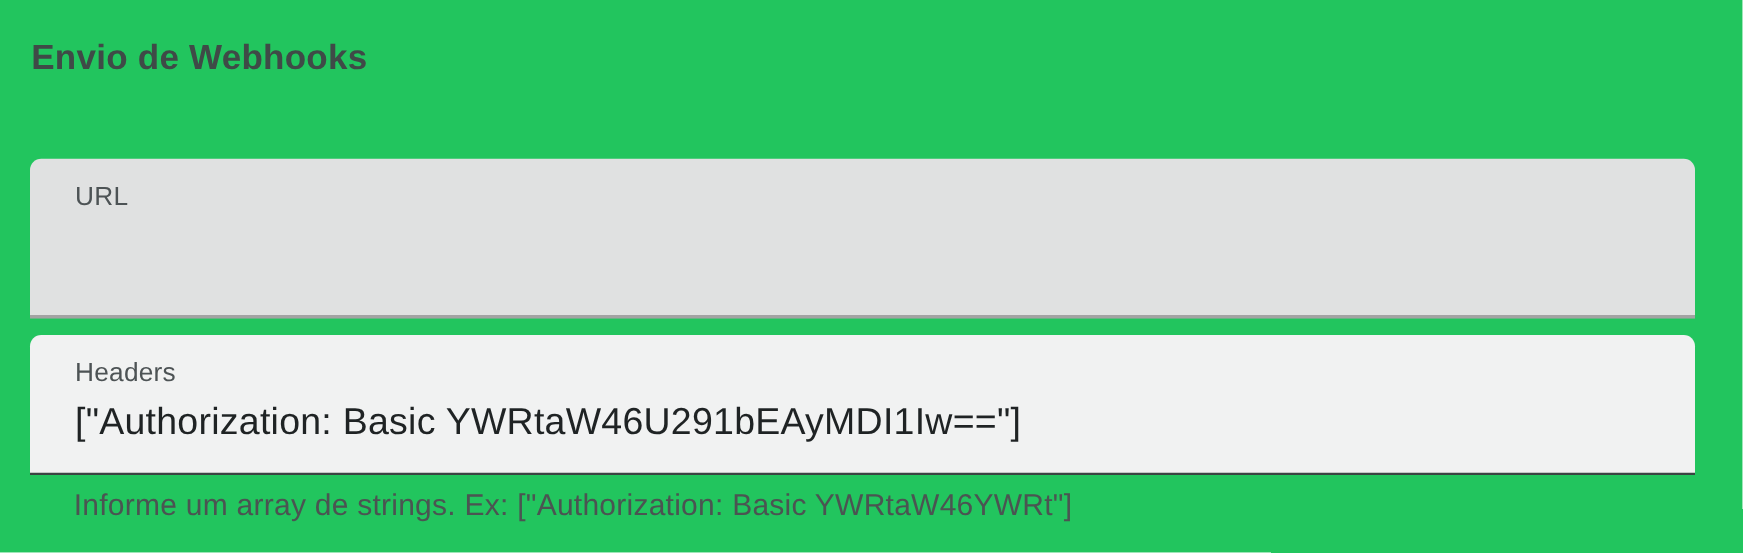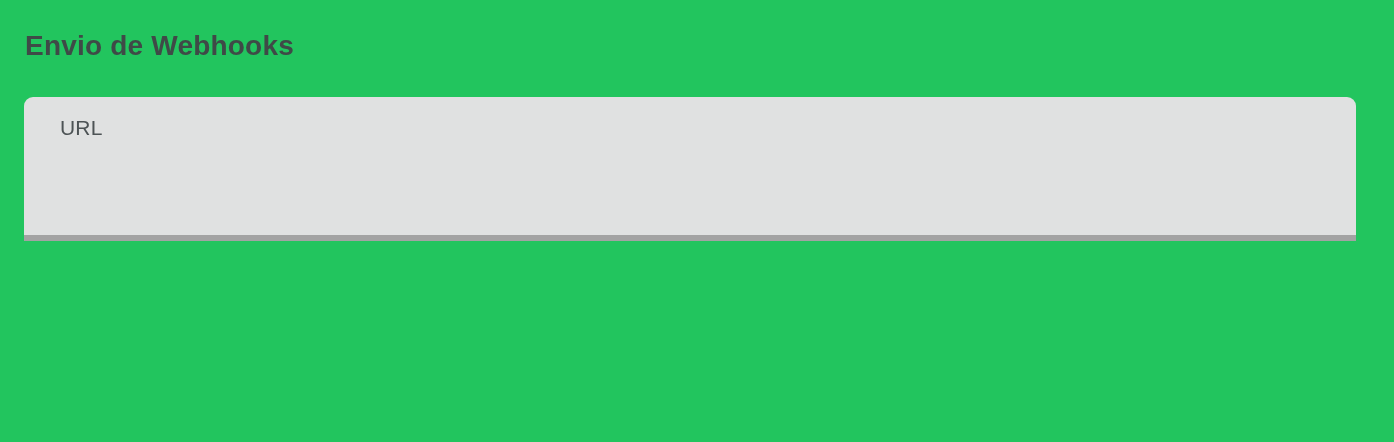--- a/index.html
+++ b/index.html
@@ -27,24 +27,24 @@
     letter-spacing: 0.2px;
   }
   .field {
     position: absolute;
     left: 24px;
     width: 1332px;
     border-radius: 9px 9px 0 0;
     cursor: text;
   }
   .field-url {
-    top: 97px;
-    height: 144px;
+    top: 127px;
+    height: 128px;
     background: #e0e1e1;
-    border-bottom: 6px solid #a3a3a3;
+    border-bottom: 3px solid #a3a3a3;
   }
   .field-headers {
     top: 268px;
     height: 112px;
     background: #f1f2f2;
     border-bottom: 2px solid #3a4442;
   }
   .field-label {
     position: absolute;
     left: 36px;
@@ -85,15 +85,20 @@
 <body>
 
 <div class="page">
 
   <h1 class="page-title">Envio de Webhooks</h1>
 
   <div class="field field-url">
     <span class="field-label">URL</span>
   </div>
 
+  <div class="field field-headers">
+    <span class="field-label">Headers</span>
+    <input class="field-input" type="text" value="[&quot;Authorization: Basic YWRtaW46U291bEAyMDI1Iw==&quot;]" style="">
+  </div>
 
+  <div class="helper-text">Informe um array de strings. Ex: ["Authorization: Basic YWRtaW46YWRt"]</div>
 
 </div>
 
 </body></html>

